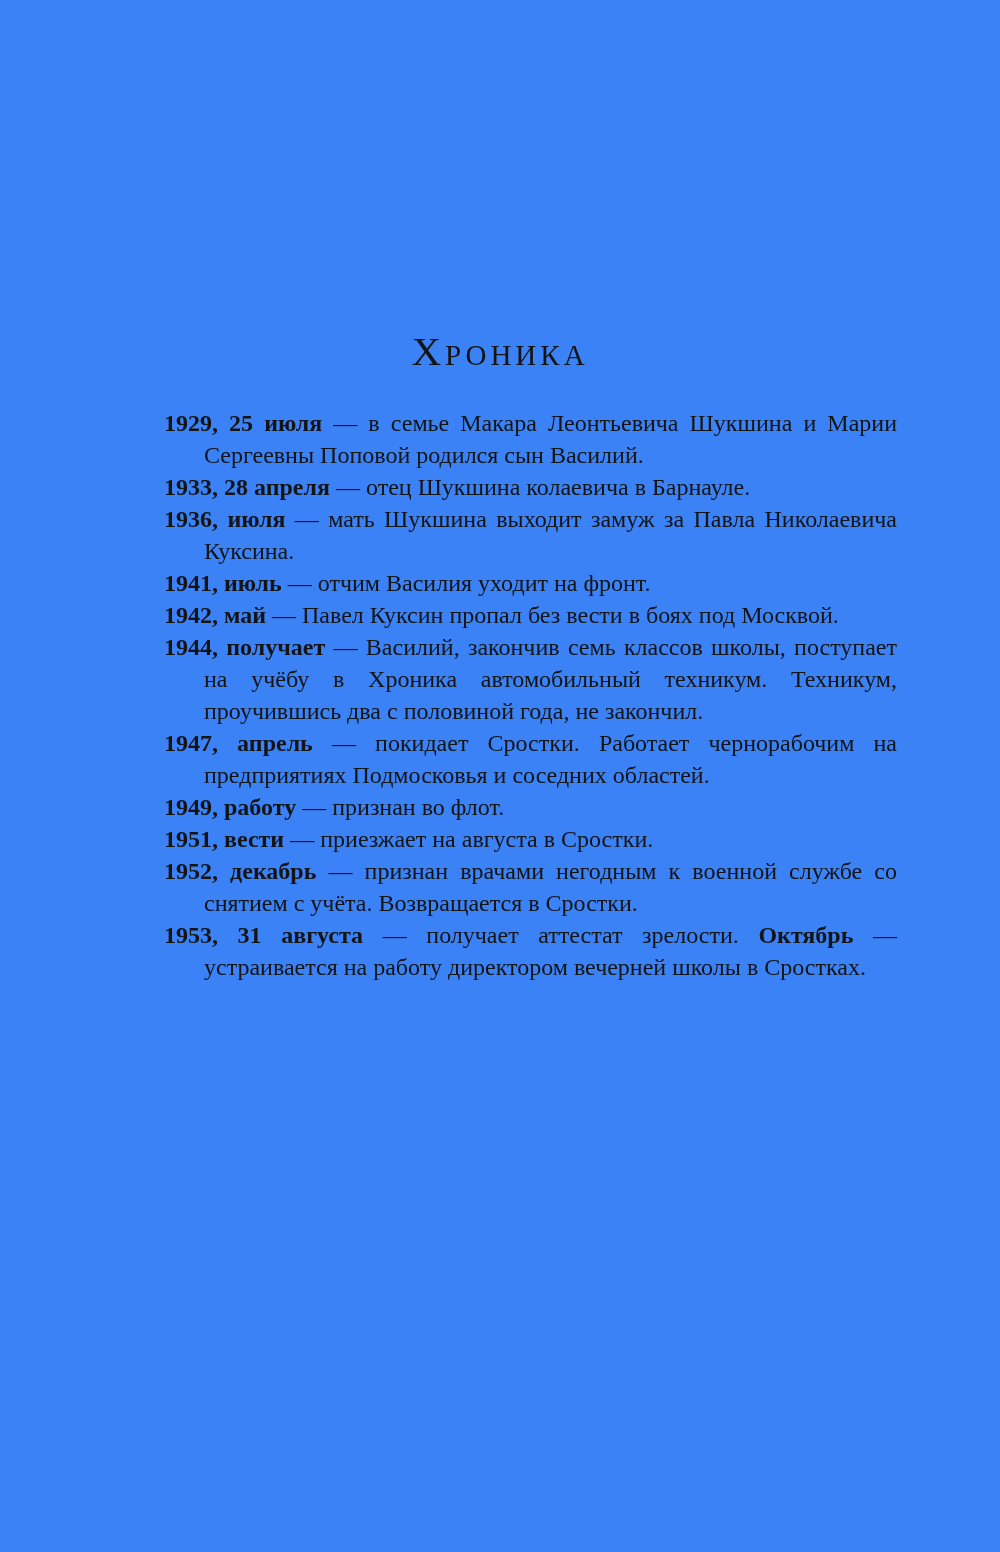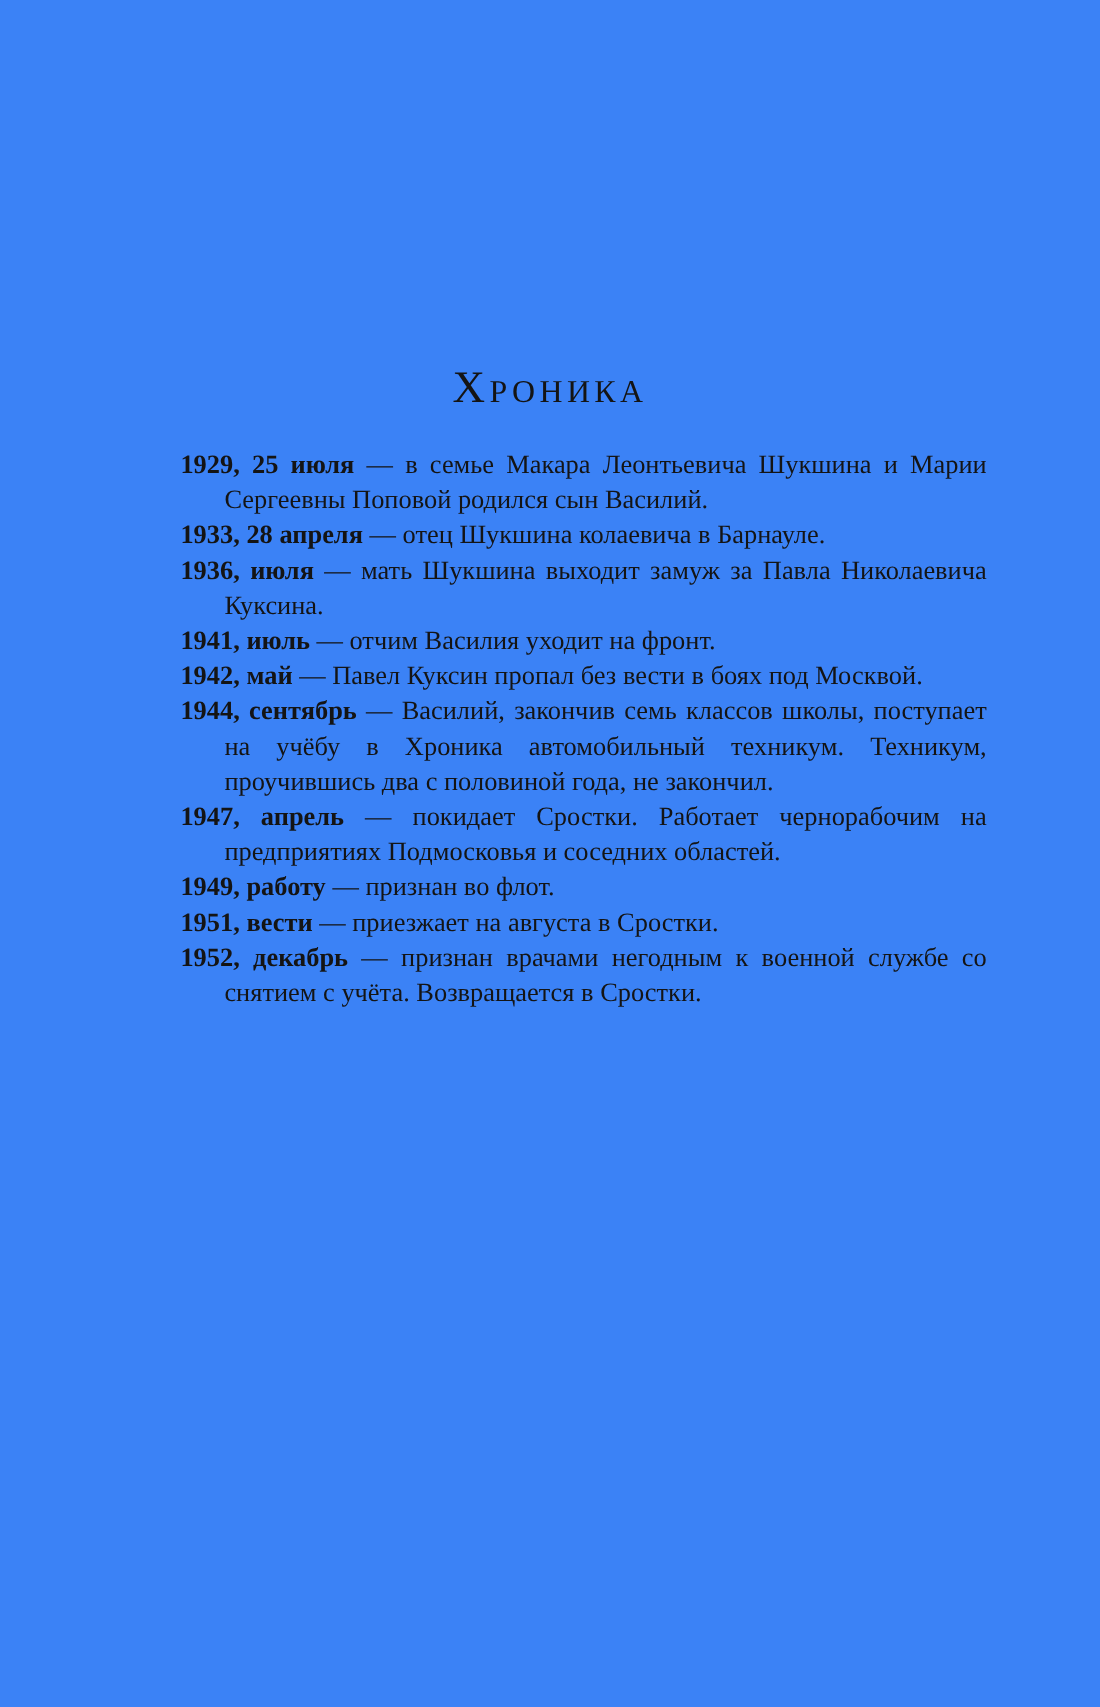--- a/index.html
+++ b/index.html
@@ -60,25 +60,26 @@
     <p class="entry"><b>1929, 25 июля</b><span> — в семье Макара Леонтьевича Шукшина и Марии Сергеевны Поповой родился сын Василий.</span></p>
 
     <p class="entry"><b>1933, 28 апреля</b><span> — отец Шукшина колаевича в Барнауле.</span></p>
 
     <p class="entry"><b>1936, июля</b><span> — мать Шукшина выходит замуж за Павла Ни­колаевича Куксина.</span></p>
 
     <p class="entry"><b>1941, июль</b><span> — отчим Василия уходит на фронт.</span></p>
 
     <p class="entry"><b>1942, май</b><span> — Павел Куксин пропал без вести в боях под Москвой.</span></p>
 
-    <p class="entry"><b>1944, сентябрь</b><span> — Василий, закончив семь классов шко­лы, поступает на учёбу в Хроника автомобильный тех­никум. Техникум, проучившись два с половиной года, не закончил.</span></p>
+    <p class="entry"><b>1944, получает</b><span> — Василий, закончив семь классов шко­лы, поступает на учёбу в Хроника автомобильный тех­никум. Техникум, проучившись два с половиной года, не закончил.</span></p>
 
     <p class="entry"><b>1947, апрель</b><span> — покидает Сростки. Работает чернорабо­чим на предприятиях Подмосковья и соседних обла­стей.</span></p>
 
     <p class="entry"><b>1949, работу</b><span> — признан во флот.</span></p>
 
     <p class="entry"><b>1951, вести</b><span> — приезжает на августа в Сростки.</span></p>
 
     <p class="entry"><b>1952, декабрь</b><span> — признан врачами негодным к военной службе со снятием с учёта. Возвращается в Сростки.</span></p>
 
+    <p class="entry"><b>1953, 31 августа</b><span> — получает аттестат зрелости. </span><b>Октябрь</b><span> — устраивается на работу директором вечерней школы в Сростках.</span></p>
 
   </div>
 </div>
 
 </body></html>

